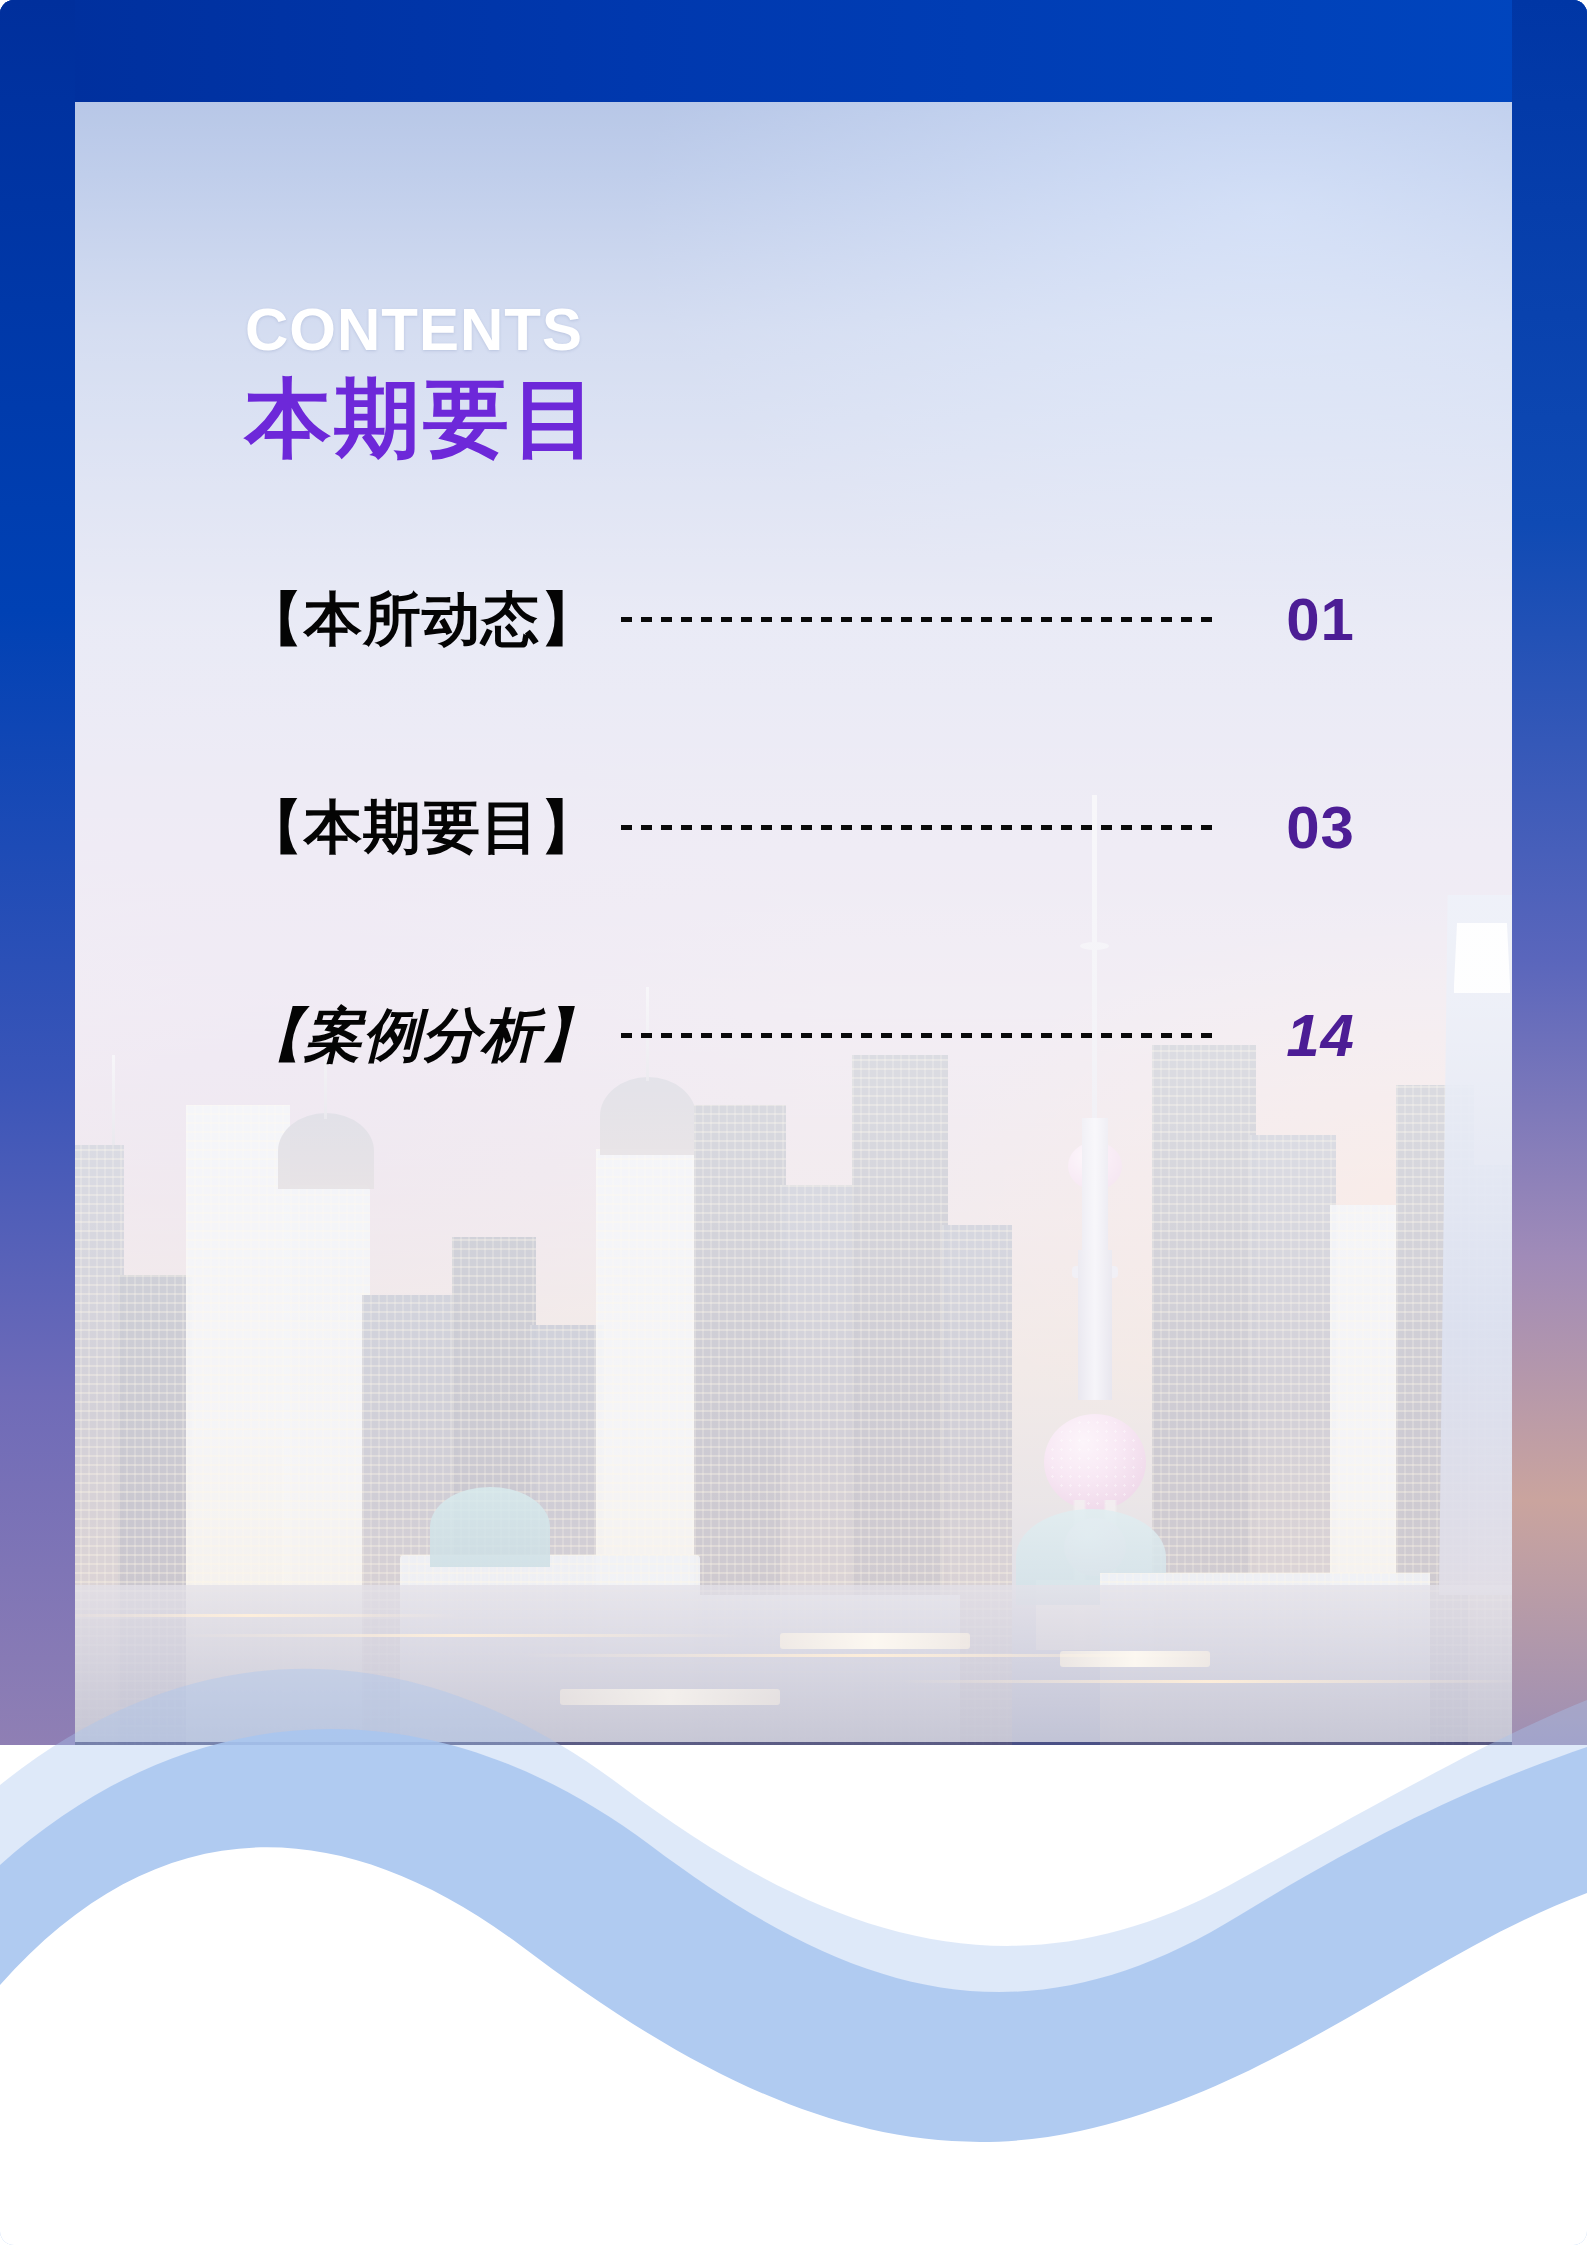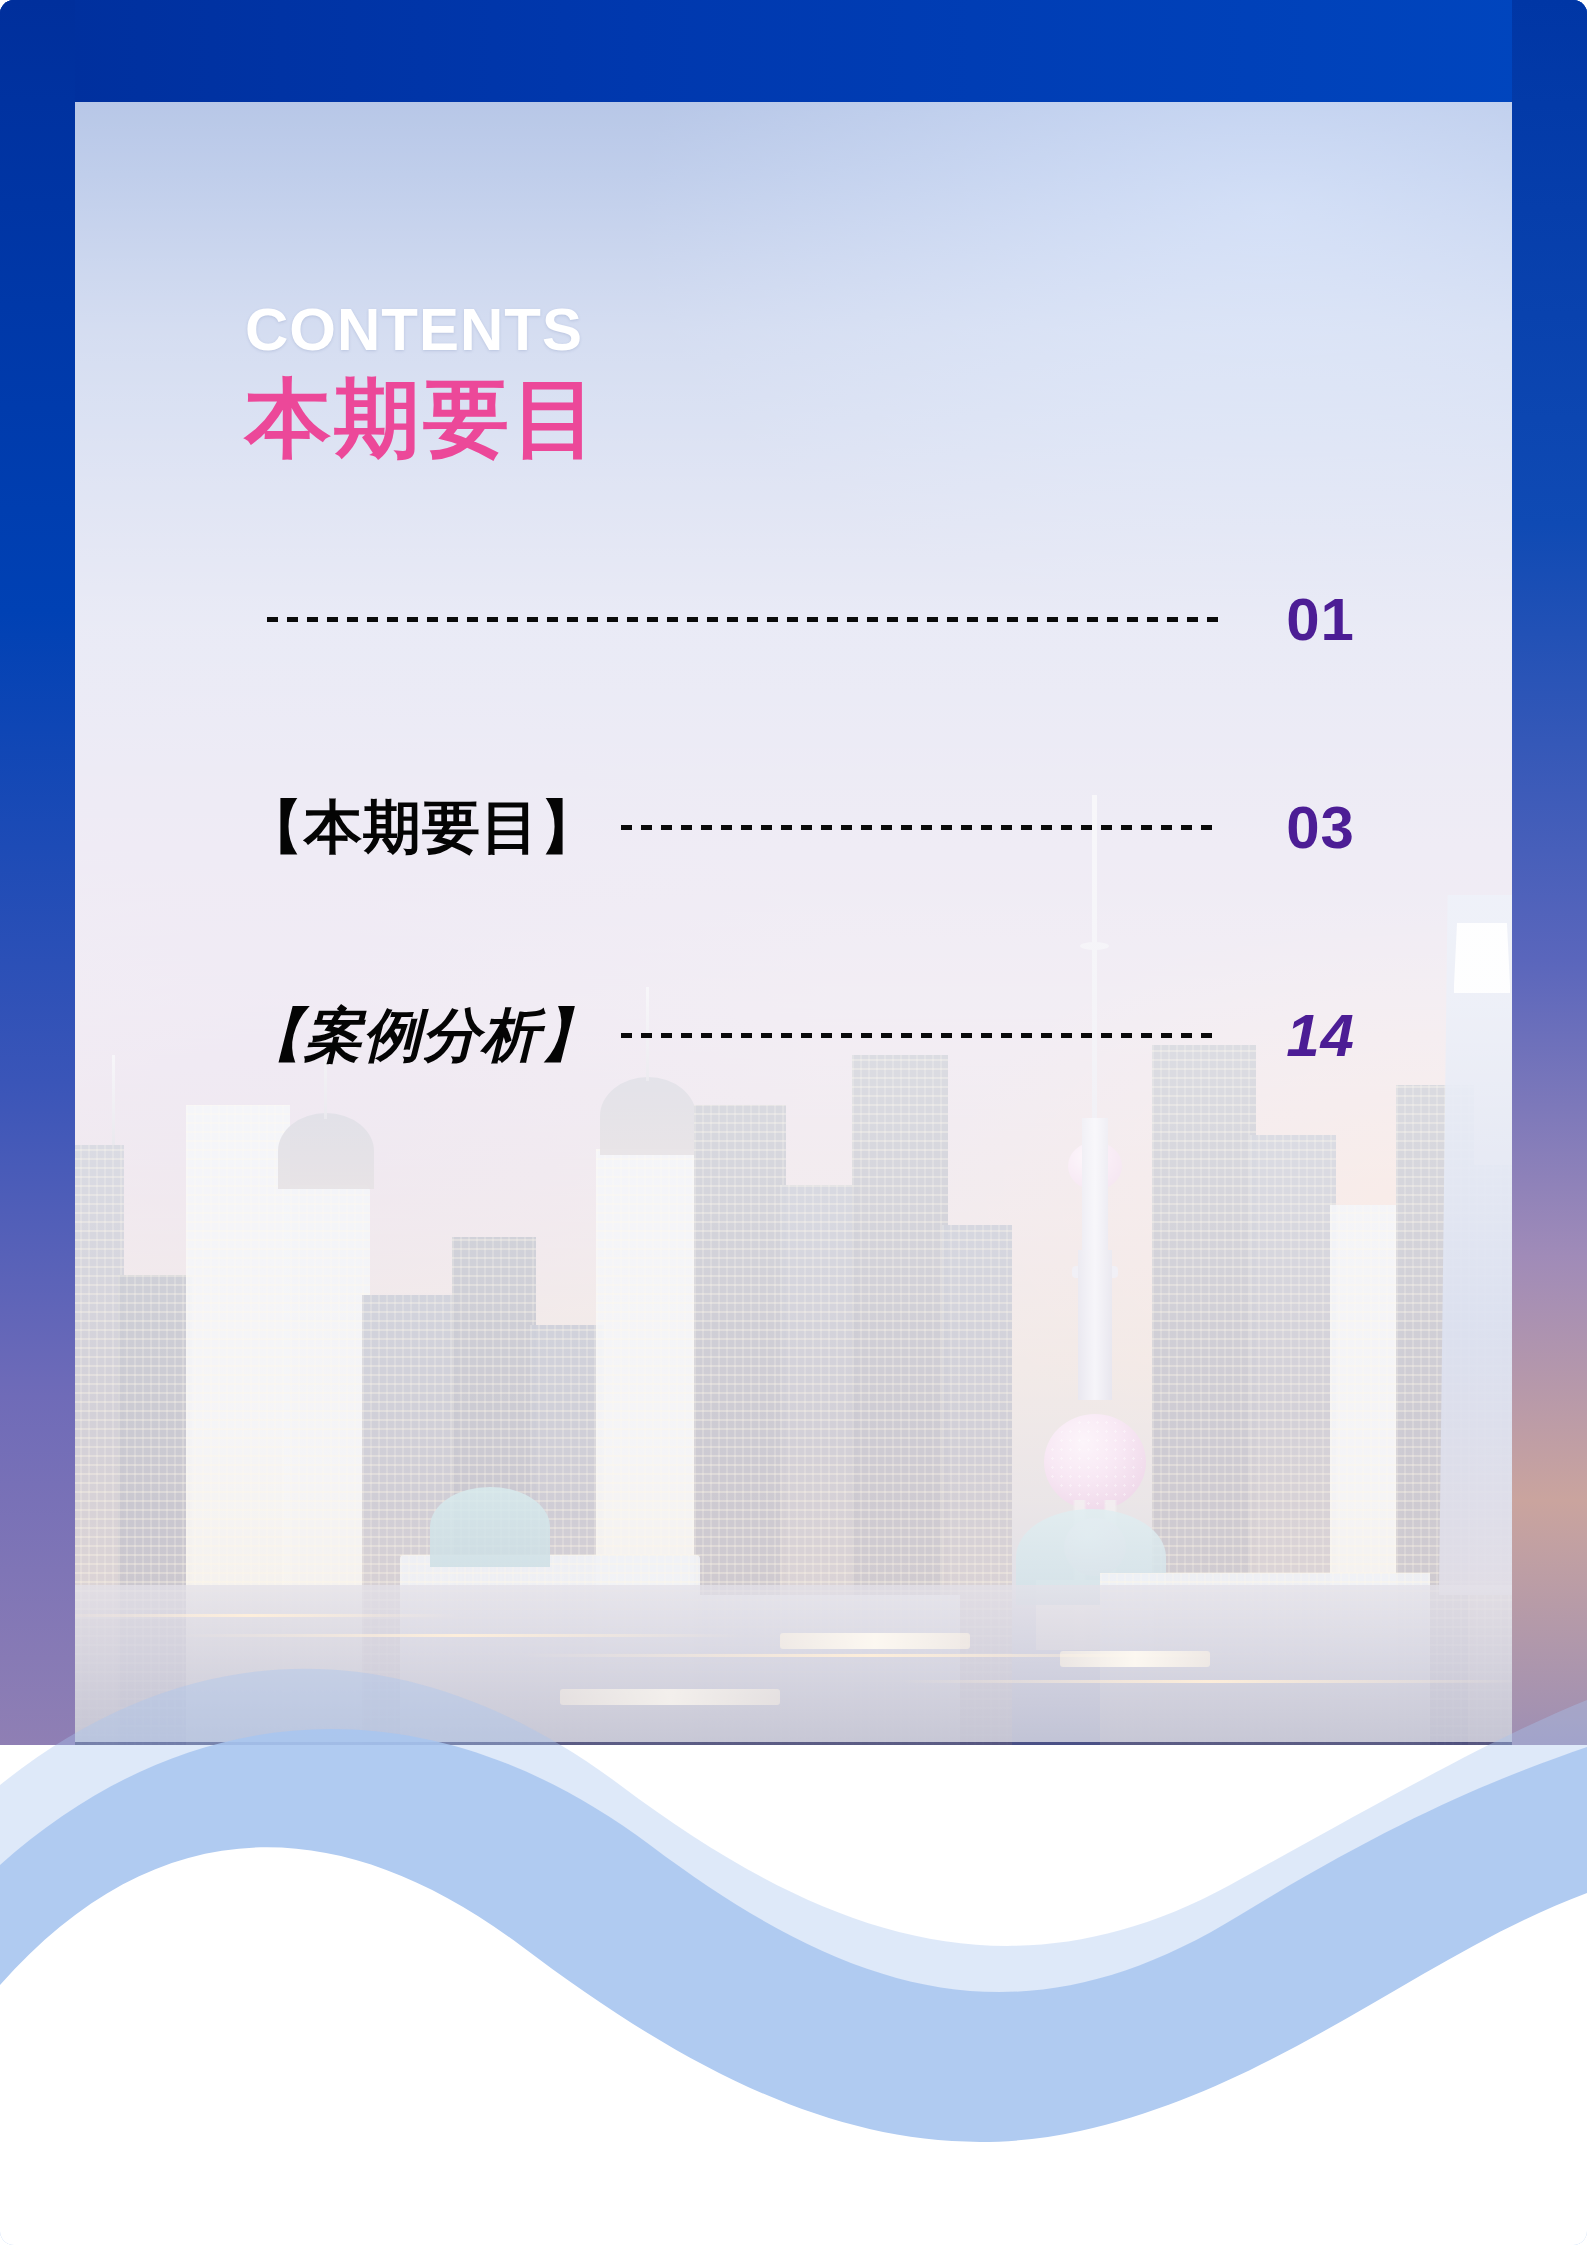--- a/index.html
+++ b/index.html
@@ -176,21 +176,21 @@
     letter-spacing:1px;
     color:#ffffff;
     line-height:1;
     text-shadow:0 1px 3px rgba(90,110,160,.22);
   }
   .heading-cn {
     margin-top:12px;
     font-size:86px;
     font-weight:900;
     letter-spacing:3px;
-    color:#ec4899;
+    color:#6d28d9;
     line-height:1.08;
   }
 
   .toc { margin-top:118px; }
 
   .toc-row {
     display:flex;
     align-items:center;
     height:74px;
     margin-bottom:134px;
@@ -322,20 +322,21 @@
 
   <div class="content">
 
     <div class="heading-en">CONTENTS</div>
 
     <div class="heading-cn">本期要目</div>
 
     <div class="toc">
 
       <div class="toc-row">
+        <span class="toc-label">【本所动态】</span>
         <span class="toc-leader"></span>
         <span class="toc-page">01</span>
       </div>
 
       <div class="toc-row">
         <span class="toc-label">【本期要目】</span>
         <span class="toc-leader"></span>
         <span class="toc-page">03</span>
       </div>
 

